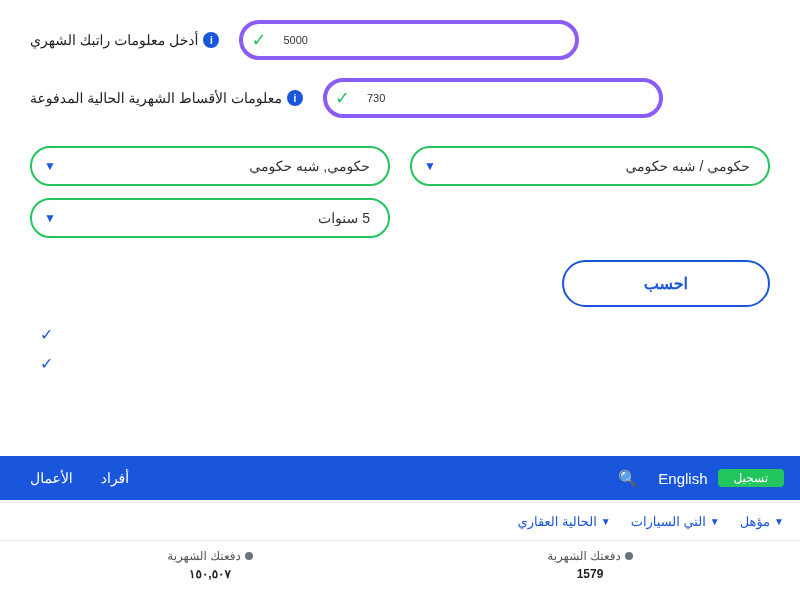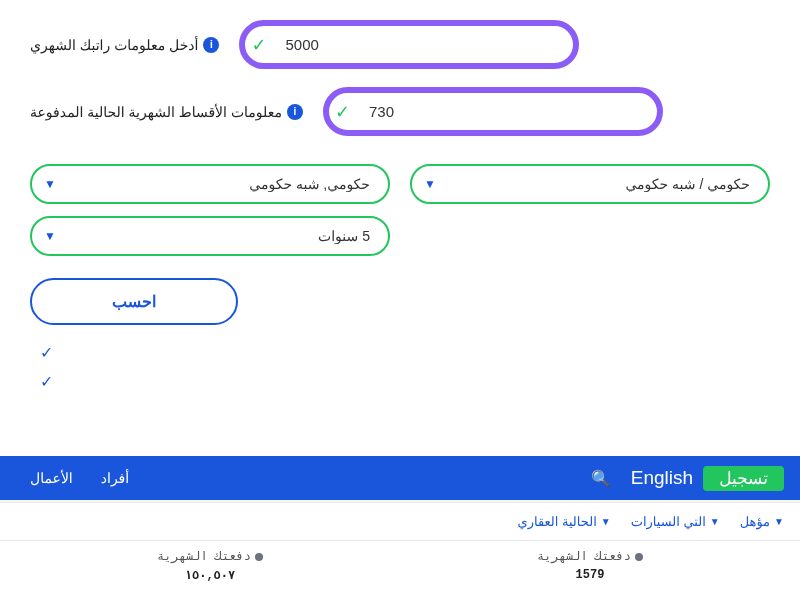--- a/index.html
+++ b/index.html
@@ -52,24 +52,24 @@
       cursor: pointer;
     }
 
     .input-field-wrapper {
       position: relative;
       width: 340px;
     }
 
     .input-field {
       width: 100%;
-      border: 6px solid #8b5cf6;
+      border: 4px solid #8b5cf6;
       border-radius: 25px;
       padding: 10px 18px 10px 40px;
-      font-size: 15px;
+      font-size: 11px;
       text-align: right;
       outline: none;
       color: #333;
       background: #fff;
       direction: ltr;
       text-align: left;
     }
 
     .check-icon {
       position: absolute;
@@ -122,21 +122,21 @@
     .dropdown-col {
       flex: 1;
       display: flex;
       flex-direction: column;
       gap: 12px;
     }
 
     
     .calc-btn-row {
       display: flex;
-      justify-content: flex-end;
+      justify-content: flex-start;
       margin: 22px 0 18px 0;
     }
 
     .calc-btn {
       border: 2px solid #1a56db;
       background: #fff;
       color: #1a56db;
       border-radius: 25px;
       padding: 12px 80px;
       font-size: 16px;
@@ -197,29 +197,29 @@
 
     .nav-search {
       color: #fff;
       font-size: 16px;
       padding: 0 10px;
       cursor: pointer;
     }
 
     .nav-english {
       color: #fff;
-      font-size: 19px;
+      font-size: 15px;
       padding: 0 10px;
       cursor: pointer;
     }
 
     .nav-register {
       background: #22c55e;
       color: #fff;
-      font-size: 17px;
+      font-size: 12px;
       padding: 2px 16px;
       border-radius: 4px;
       cursor: pointer;
       margin-left: 0;
     }
 
     
     .sub-nav {
       position: absolute;
       bottom: 60px;
@@ -263,21 +263,20 @@
       display: flex;
       justify-content: space-around;
       align-items: flex-start;
     }
 
     .data-col {
       display: flex;
       flex-direction: column;
       align-items: center;
       gap: 4px;
-      font-family: Liberation Mono, monospace;
     }
 
     .data-col-label {
       font-size: 12px;
       color: #555;
       display: flex;
       align-items: center;
       gap: 4px;
     }
 

